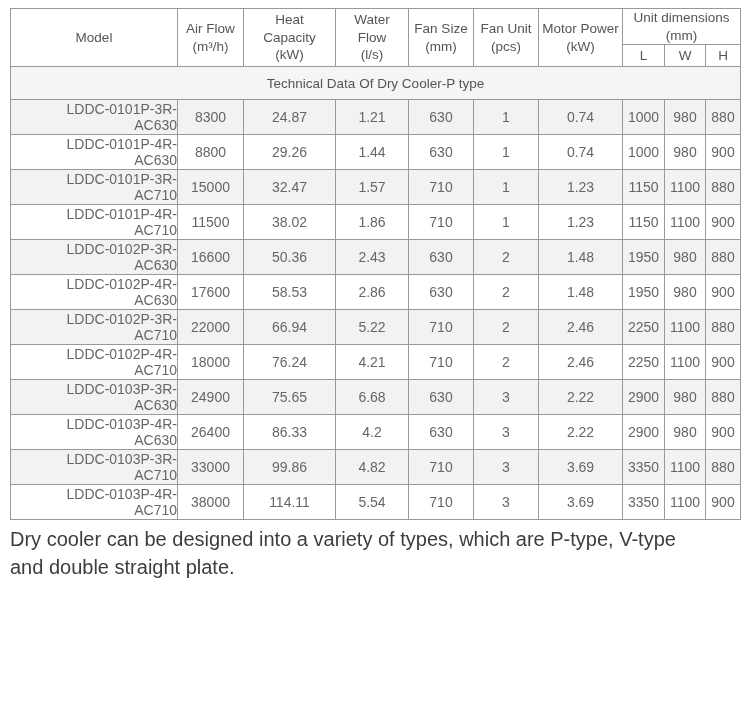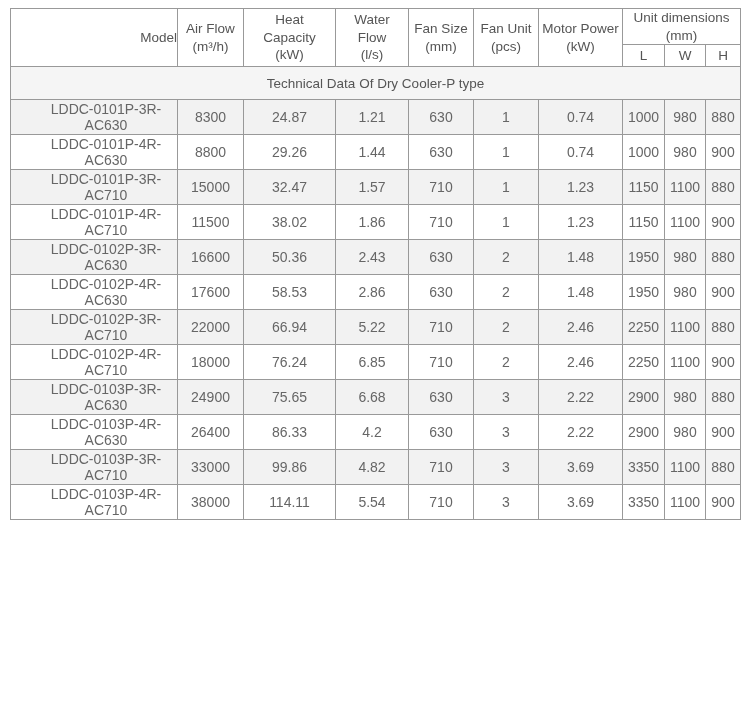--- a/index.html
+++ b/index.html
@@ -27,31 +27,31 @@
     height: 33px; background: #f5f5f5; text-align: center;
     font-size: 13.5px; color: #555555; margin-left: 16px;
   }
 
   thead th {
     background: #ffffff; color: #555555; font-size: 13.5px;
     text-align: center; vertical-align: middle; line-height: 1.3;
   }
   tr.head-main { height: 34px; }
   tr.head-sub  { height: 22px; }
-  th.model-h { text-align: right; }
+  th.model-h { text-align: center; }
   th .hdr-label { display: block; white-space: pre-line; }
   th .hdr-unit  { display: block; }
   th.dim-sub-l { border-right: none; }
   th.dim-sub-m { border-left: none; border-right: none; }
   th.dim-sub-r { border-left: none; }
 
   tbody td {
     height: 35px; text-align: center; vertical-align: middle;
   }
-  tbody td.model { text-align: center; padding-left: 24px; }
+  tbody td.model { text-align: right; padding-left: 24px; }
   tbody tr.alt { background: #f2f2f2; }
 
   .opt-text {
     font-size: 20px; color: #3d3d3d; line-height: 1.38;
     width: 700px; margin-top: 6px;
   }
 </style>
 </head>
 <body>
 
@@ -200,21 +200,21 @@
           <td>2</td>
           <td>2.46</td>
           <td>2250</td>
           <td>1100</td>
           <td>880</td>
         </tr>
         <tr>
           <td class="model">LDDC-0102P-4R-AC710</td>
           <td>18000</td>
           <td>76.24</td>
-          <td>6.85</td>
+          <td>4.21</td>
           <td>710</td>
           <td>2</td>
           <td>2.46</td>
           <td>2250</td>
           <td>1100</td>
           <td>900</td>
         </tr>
         <tr class="alt">
           <td class="model">LDDC-0103P-3R-AC630</td>
           <td>24900</td>
@@ -260,14 +260,15 @@
           <td>3</td>
           <td>3.69</td>
           <td>3350</td>
           <td>1100</td>
           <td>900</td>
         </tr>
       </tbody>
   </table>
 
 
+  <p class="opt-text">Dry cooler can be designed into a variety of types, which are P-type, V-type and double straight plate.</p>
 
 </div>
 
 </body></html>

